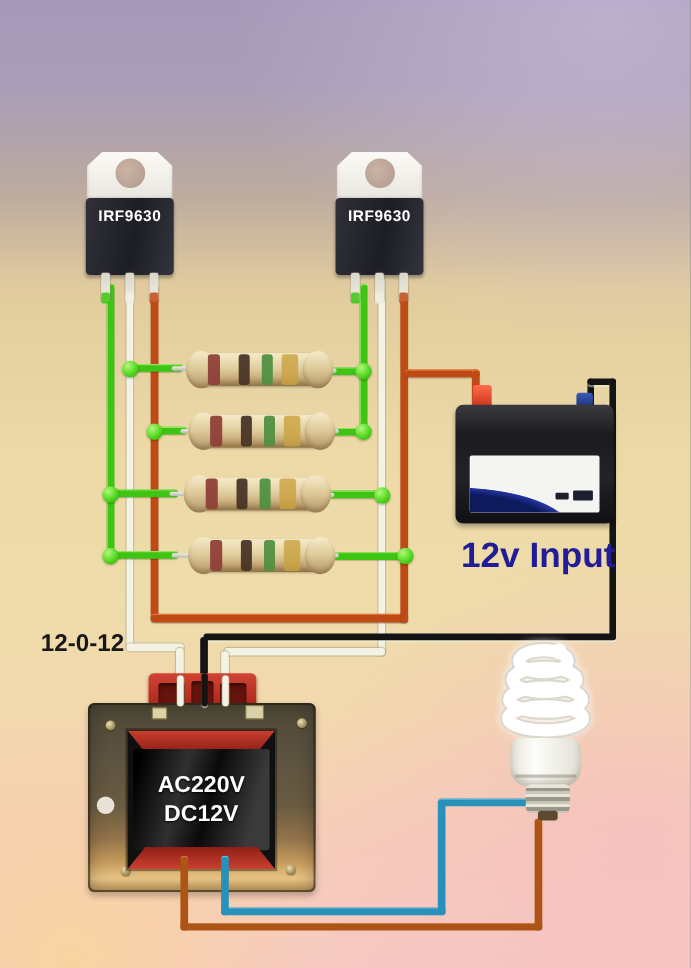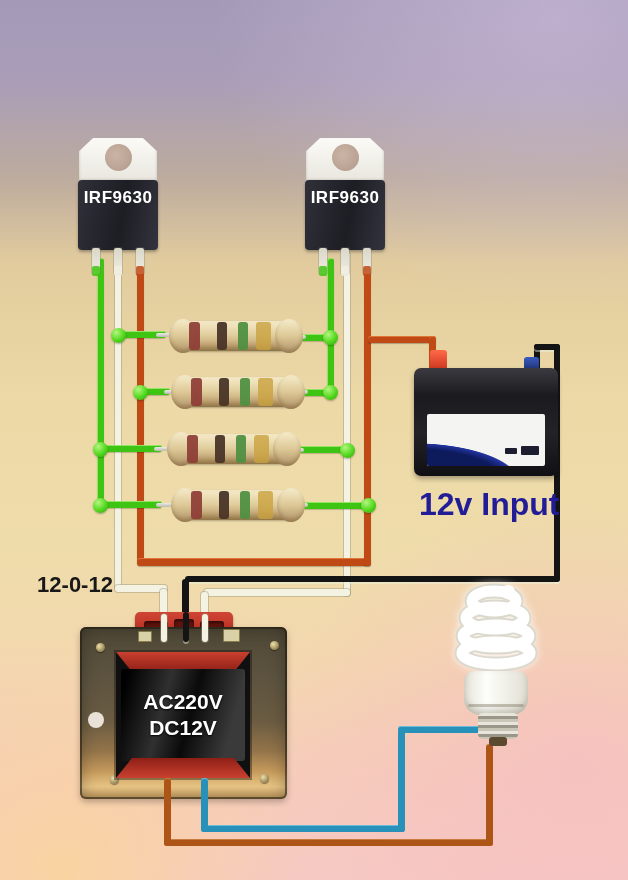--- a/index.html
+++ b/index.html
@@ -46,21 +46,21 @@
   .mosfet{position:absolute;z-index:5;width:82px;height:140px}
   .ttab{position:absolute;left:1px;top:0;width:78px;height:44px;
     background:linear-gradient(180deg,#fbfaf6,#e8e6de);
     clip-path:polygon(18% 0,82% 0,100% 30%,100% 100%,0 100%,0 30%);
     box-shadow:inset 0 -2px 3px rgba(120,120,110,.4)}
   .thole{position:absolute;left:27px;top:6px;width:27px;height:27px;border-radius:50%;
     background:radial-gradient(circle at 40% 40%,#cbb4a4,#b09a8c)}
   .tbody{position:absolute;left:0;top:42px;width:80px;height:70px;border-radius:4px;
     background:linear-gradient(100deg,#30303a,#1d1d24 55%,#34343e);
     display:flex;align-items:flex-start;justify-content:center;box-shadow:0 2px 3px rgba(0,0,0,.3)}
-  .tlabel{margin-top:8px;color:#fff;font-weight:700;font-size:17px;letter-spacing:.5px}
+  .tlabel{margin-top:8px;color:#fff;font-weight:700;font-size:14px;letter-spacing:.5px}
   .leg{position:absolute;top:110px;width:8px;height:26px;border-radius:2px;
     background:linear-gradient(180deg,#d9d7c8,#efeee2);box-shadow:0 0 0 1px rgba(120,120,110,.3)}
   .leg.l1{left:14px}.leg.l2{left:36px}.leg.l3{left:58px}
   .legtip{position:absolute;bottom:-2px;left:0;width:8px;height:10px;border-radius:2px;opacity:.85}
   .tip-g{background:var(--wire-green,#3ec412)}.tip-w{background:#f1efe0}.tip-o{background:var(--wire-orange,#c04a16)}
   
   .battery{position:absolute;left:414px;top:350px;width:144px;height:126px;z-index:5}
   .bterm-pos{position:absolute;left:16px;top:0;width:17px;height:24px;border-radius:3px;
     background:linear-gradient(180deg,#ff6a4a,#c02a14)}
   .bterm-neg{position:absolute;left:110px;top:7px;width:15px;height:17px;border-radius:3px;
@@ -69,21 +69,21 @@
     background:linear-gradient(180deg,#3a3a40,#1b1b1f 25%,#232327 60%,#101014);box-shadow:0 3px 5px rgba(0,0,0,.3)}
   .blabel{position:absolute;left:13px;top:46px;width:118px;height:52px;background:#f4f4f2;border-radius:2px;overflow:hidden}
   .swoosh{position:absolute;inset:0;background:radial-gradient(150% 130% at -12% 135%, #0d1a5c 52%, #2334a0 60%, transparent 61%)}
   .mark{position:absolute;background:#1d1d30;border-radius:1px}
   
   .transformer{position:absolute;left:80px;top:595px;width:210px;height:226px;z-index:5}
   .tf-block{position:absolute;left:55px;top:17px;width:98px;height:60px;border-radius:5px;
     background:linear-gradient(180deg,#d04434,#b02a1e 45%,#8c1c13);box-shadow:0 2px 3px rgba(0,0,0,.35)}
   .slot{position:absolute;top:9px;height:44px;border-radius:3px;background:linear-gradient(180deg,#5e120c,#7c1811);box-shadow:inset 0 2px 3px rgba(0,0,0,.5)}
   .s1{left:9px;width:24px}.s2{left:39px;width:20px;top:7px;height:48px}.s3{left:65px;width:24px}
-  .tf-frame{position:absolute;left:0;top:32px;width:207px;height:172px;border-radius:6px;
+  .tf-frame{position:absolute;left:0;top:44px;width:207px;height:172px;border-radius:6px;
     background:linear-gradient(180deg,#4f4836,#5d5340 30%,#6b5c42 55%,#93744a 72%,#c59a5c 84%,#ecc887 93%,#c69c5e);
     box-shadow:inset 0 0 0 2px rgba(30,25,15,.55),inset 0 0 18px rgba(0,0,0,.35),0 3px 6px rgba(0,0,0,.25)}
   .tf-window{position:absolute;left:36px;top:25px;width:134px;height:126px;background:#101010;box-shadow:0 0 0 2px rgba(20,15,10,.4)}
   .tf-red-top{position:absolute;left:0;top:0;width:134px;height:20px;background:linear-gradient(180deg,#c9402f,#8e1f16);clip-path:polygon(0 0,100% 0,88% 100%,12% 100%)}
   .tf-red-bot{position:absolute;left:0;bottom:0;width:134px;height:20px;background:linear-gradient(180deg,#8e1f16,#c9402f);clip-path:polygon(12% 0,88% 0,100% 100%,0 100%)}
   .tf-coil{position:absolute;left:5px;top:17px;width:124px;height:92px;border-radius:3px;
     background:linear-gradient(105deg,#000 5%,#303030 35%,#0a0a0a 55%,#3a3a3a 85%);
     display:flex;flex-direction:column;align-items:center;justify-content:center}
   .tf-marking{color:#fff;font-weight:700;font-size:21px;line-height:1.25;text-shadow:0 1px 2px #000}
   .screw{position:absolute;width:9px;height:9px;border-radius:50%;background:radial-gradient(circle at 35% 35%,#efe0a8,#6a5a30);box-shadow:0 1px 1px rgba(0,0,0,.4)}

